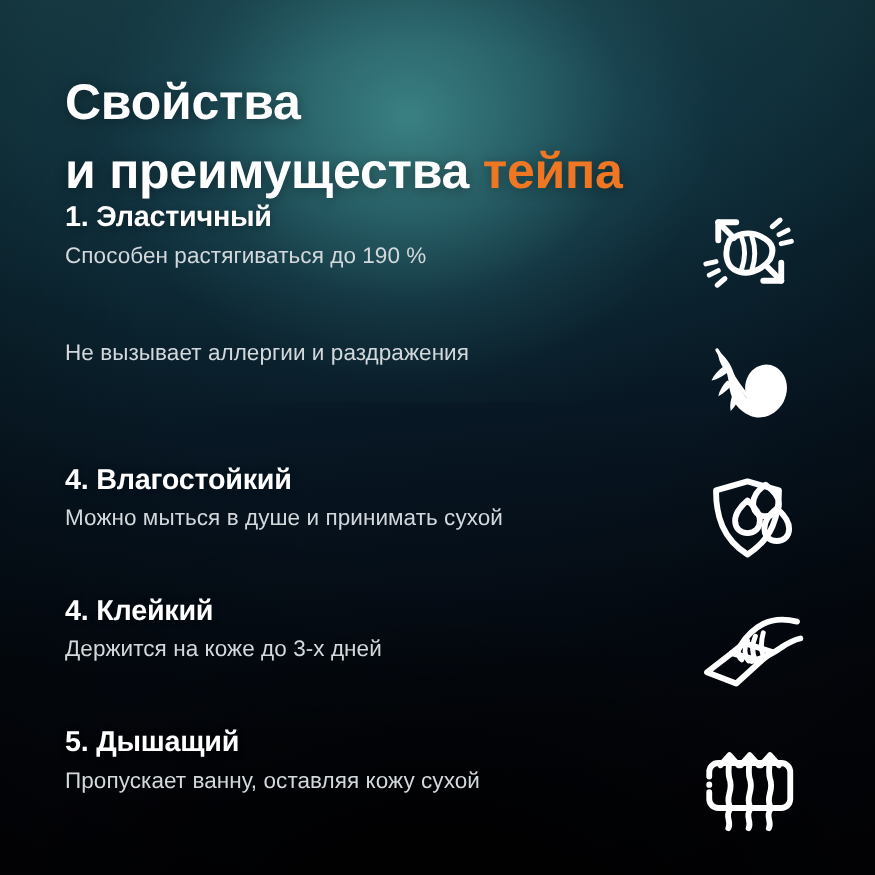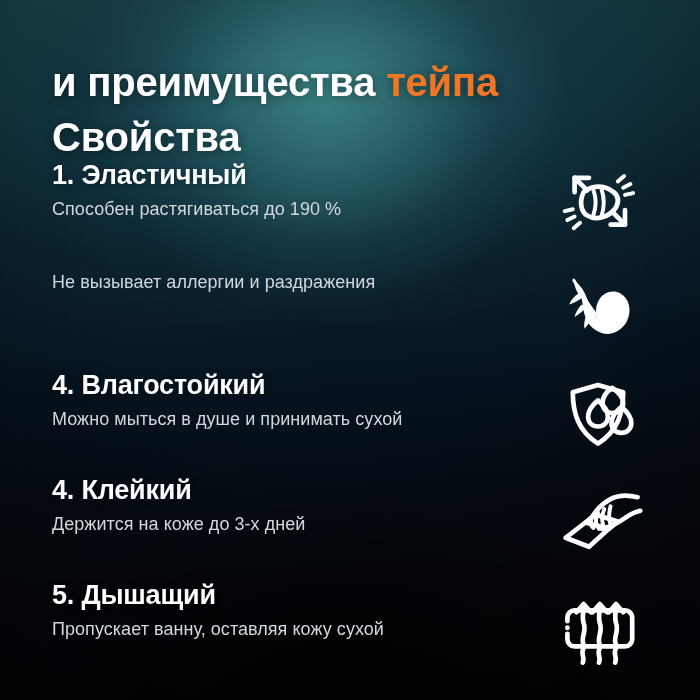--- a/index.html
+++ b/index.html
@@ -98,21 +98,21 @@
   .feature:last-child { height: 110px; }
 
   .feature-text {
     position: absolute;
     left: 52px;
     top: 0;
     width: 460px;
   }
   .feature-heading {
     margin: 0;
-    font-size: 27px;
+    font-size: 23px;
     font-weight: bold;
     line-height: 1.18;
     color: #ffffff;
     letter-spacing: -0.2px;
     text-shadow: 0 1px 6px rgba(0,0,0,0.35);
     white-space: nowrap;
   }
   .feature-desc {
     margin: 6px 0 0 0;
     font-size: 18px;
@@ -161,22 +161,22 @@
 <div class="poster">
 
   <div class="bg-base"></div>
   <div class="bg-glow"></div>
   <div class="bg-corner-dark"></div>
   <div class="bg-vignette"></div>
 
   <div class="content">
 
     <h1 class="title">
+      <span class="title-line">Свойства</span>
       <span class="title-line"><span>и преимущества </span><span class="title-accent">тейпа</span></span>
-      <span class="title-line">Свойства</span>
     </h1>
 
     <div class="features">
 
       <div class="feature">
         <div class="feature-text">
           <p class="feature-heading">1. Эластичный</p>
           <p class="feature-desc">Способен растягиваться до 190 %</p>
         </div>
         <div class="feature-icon">

